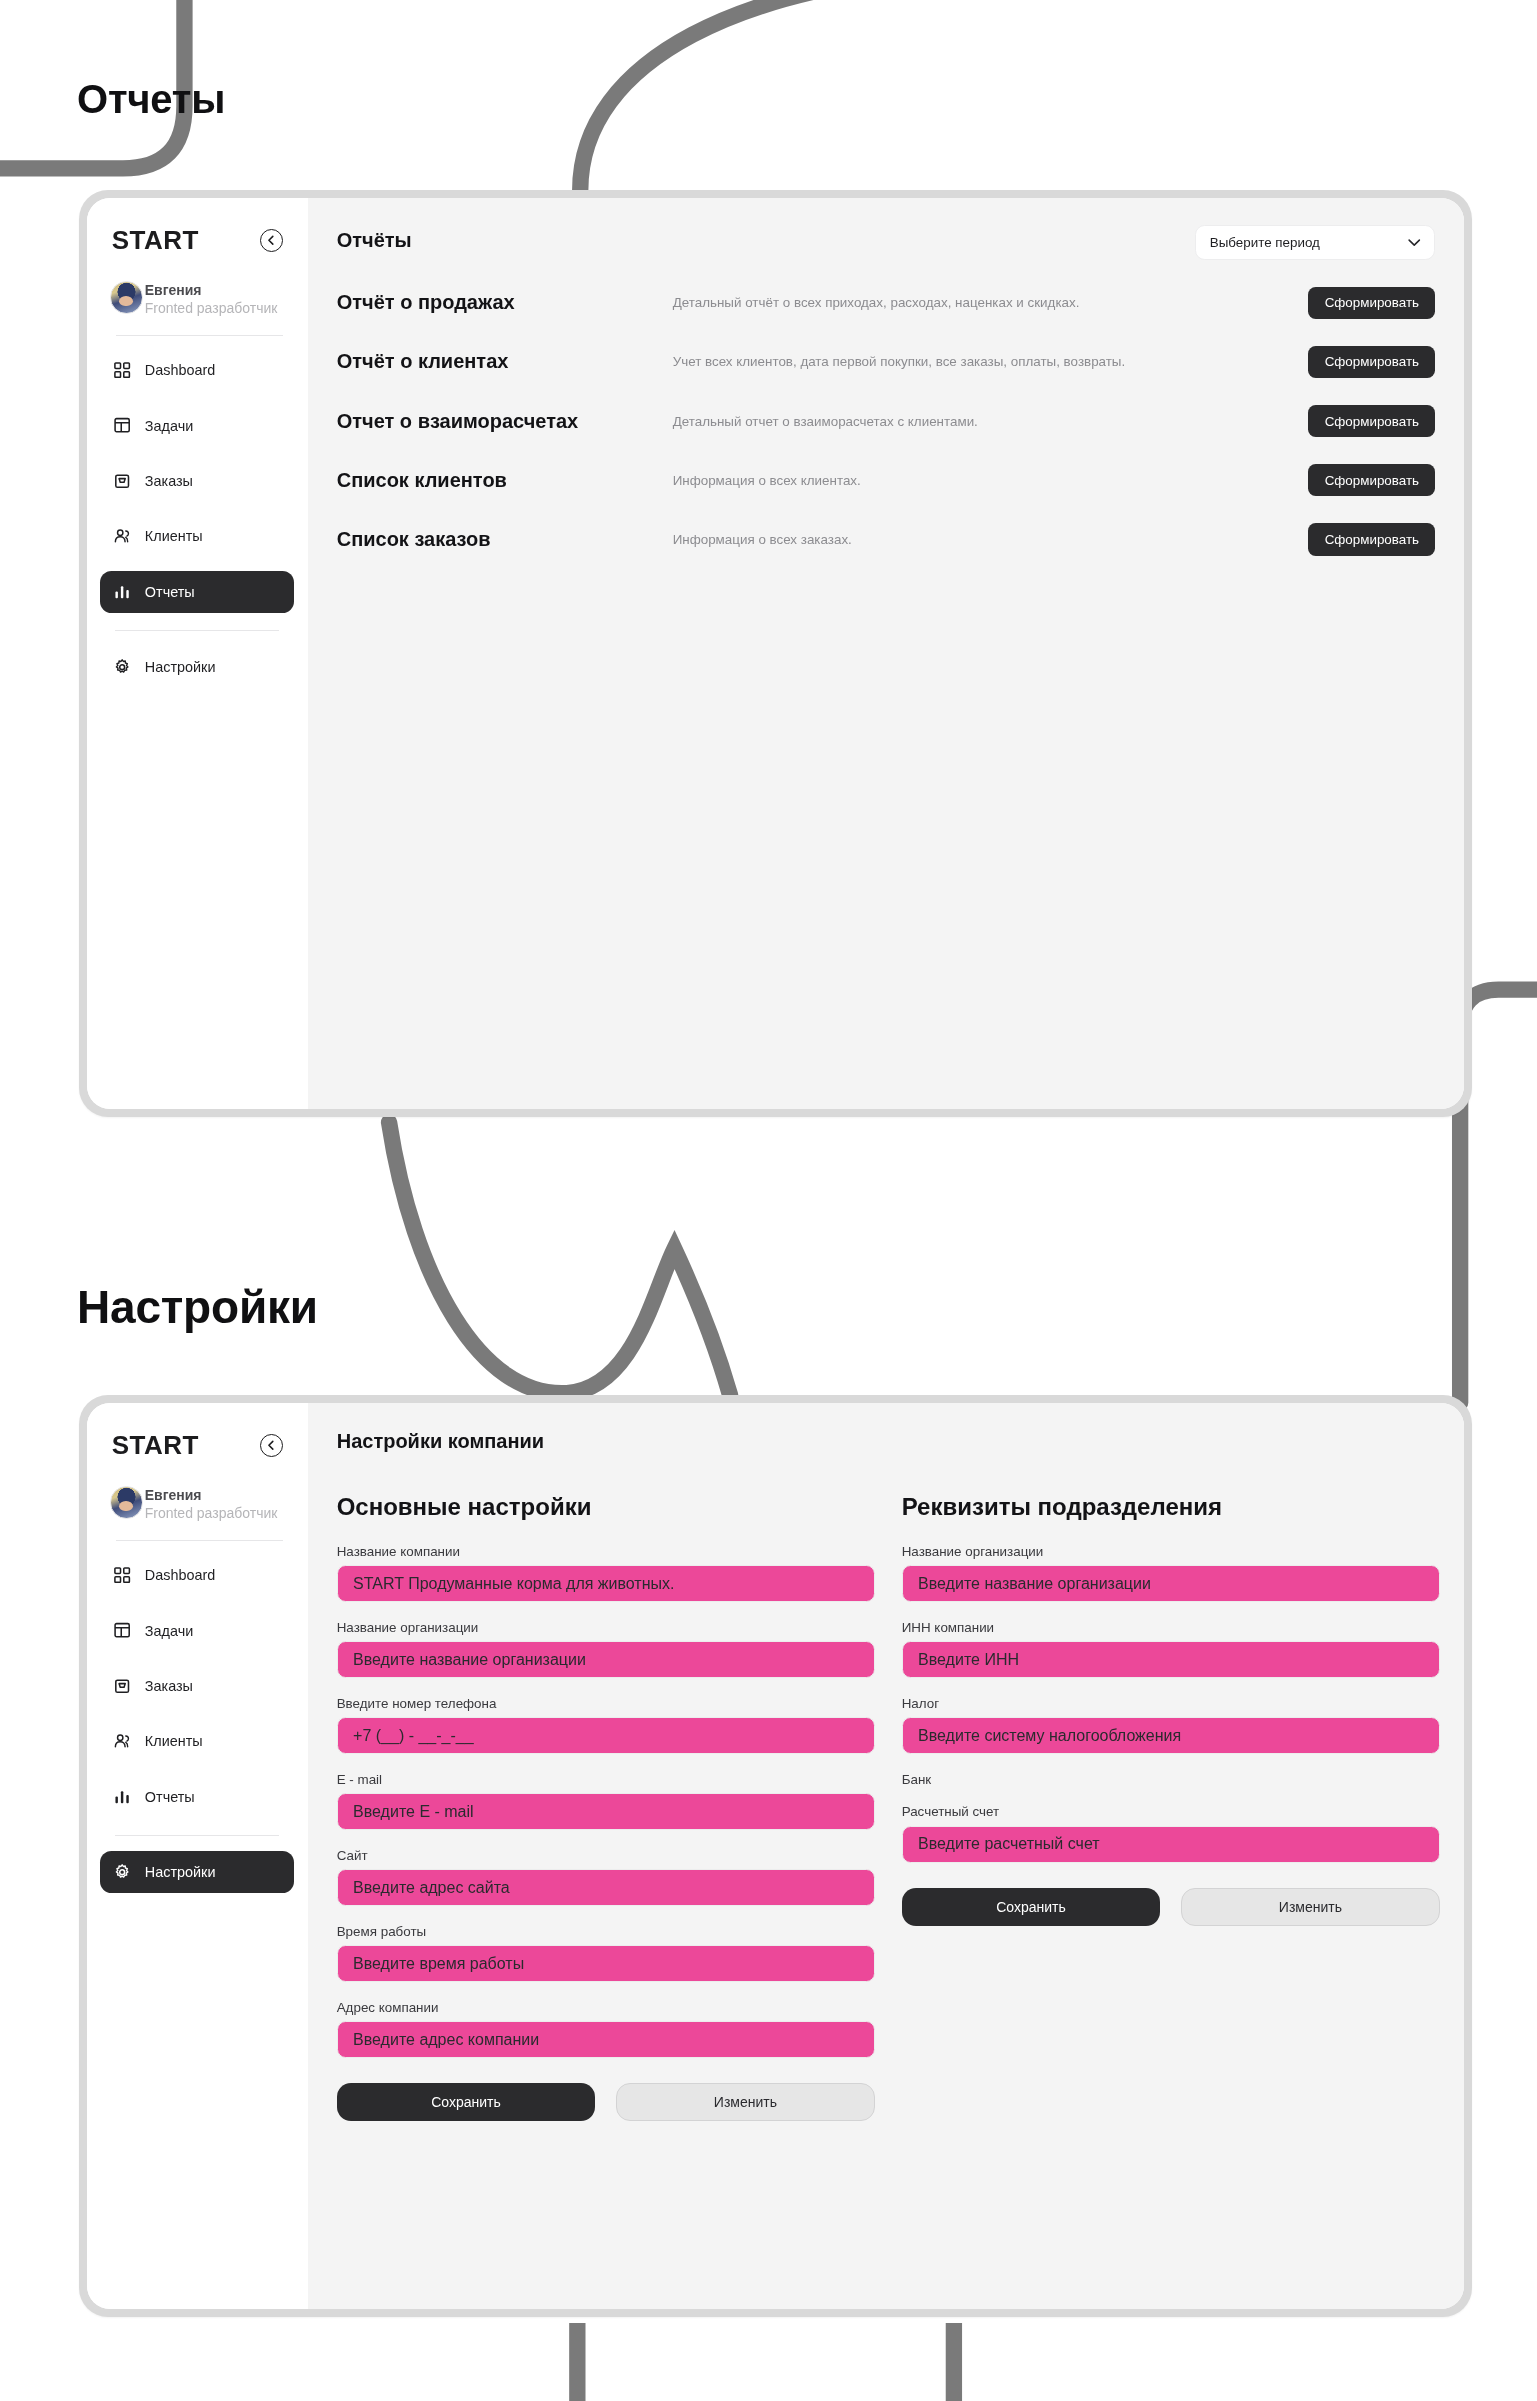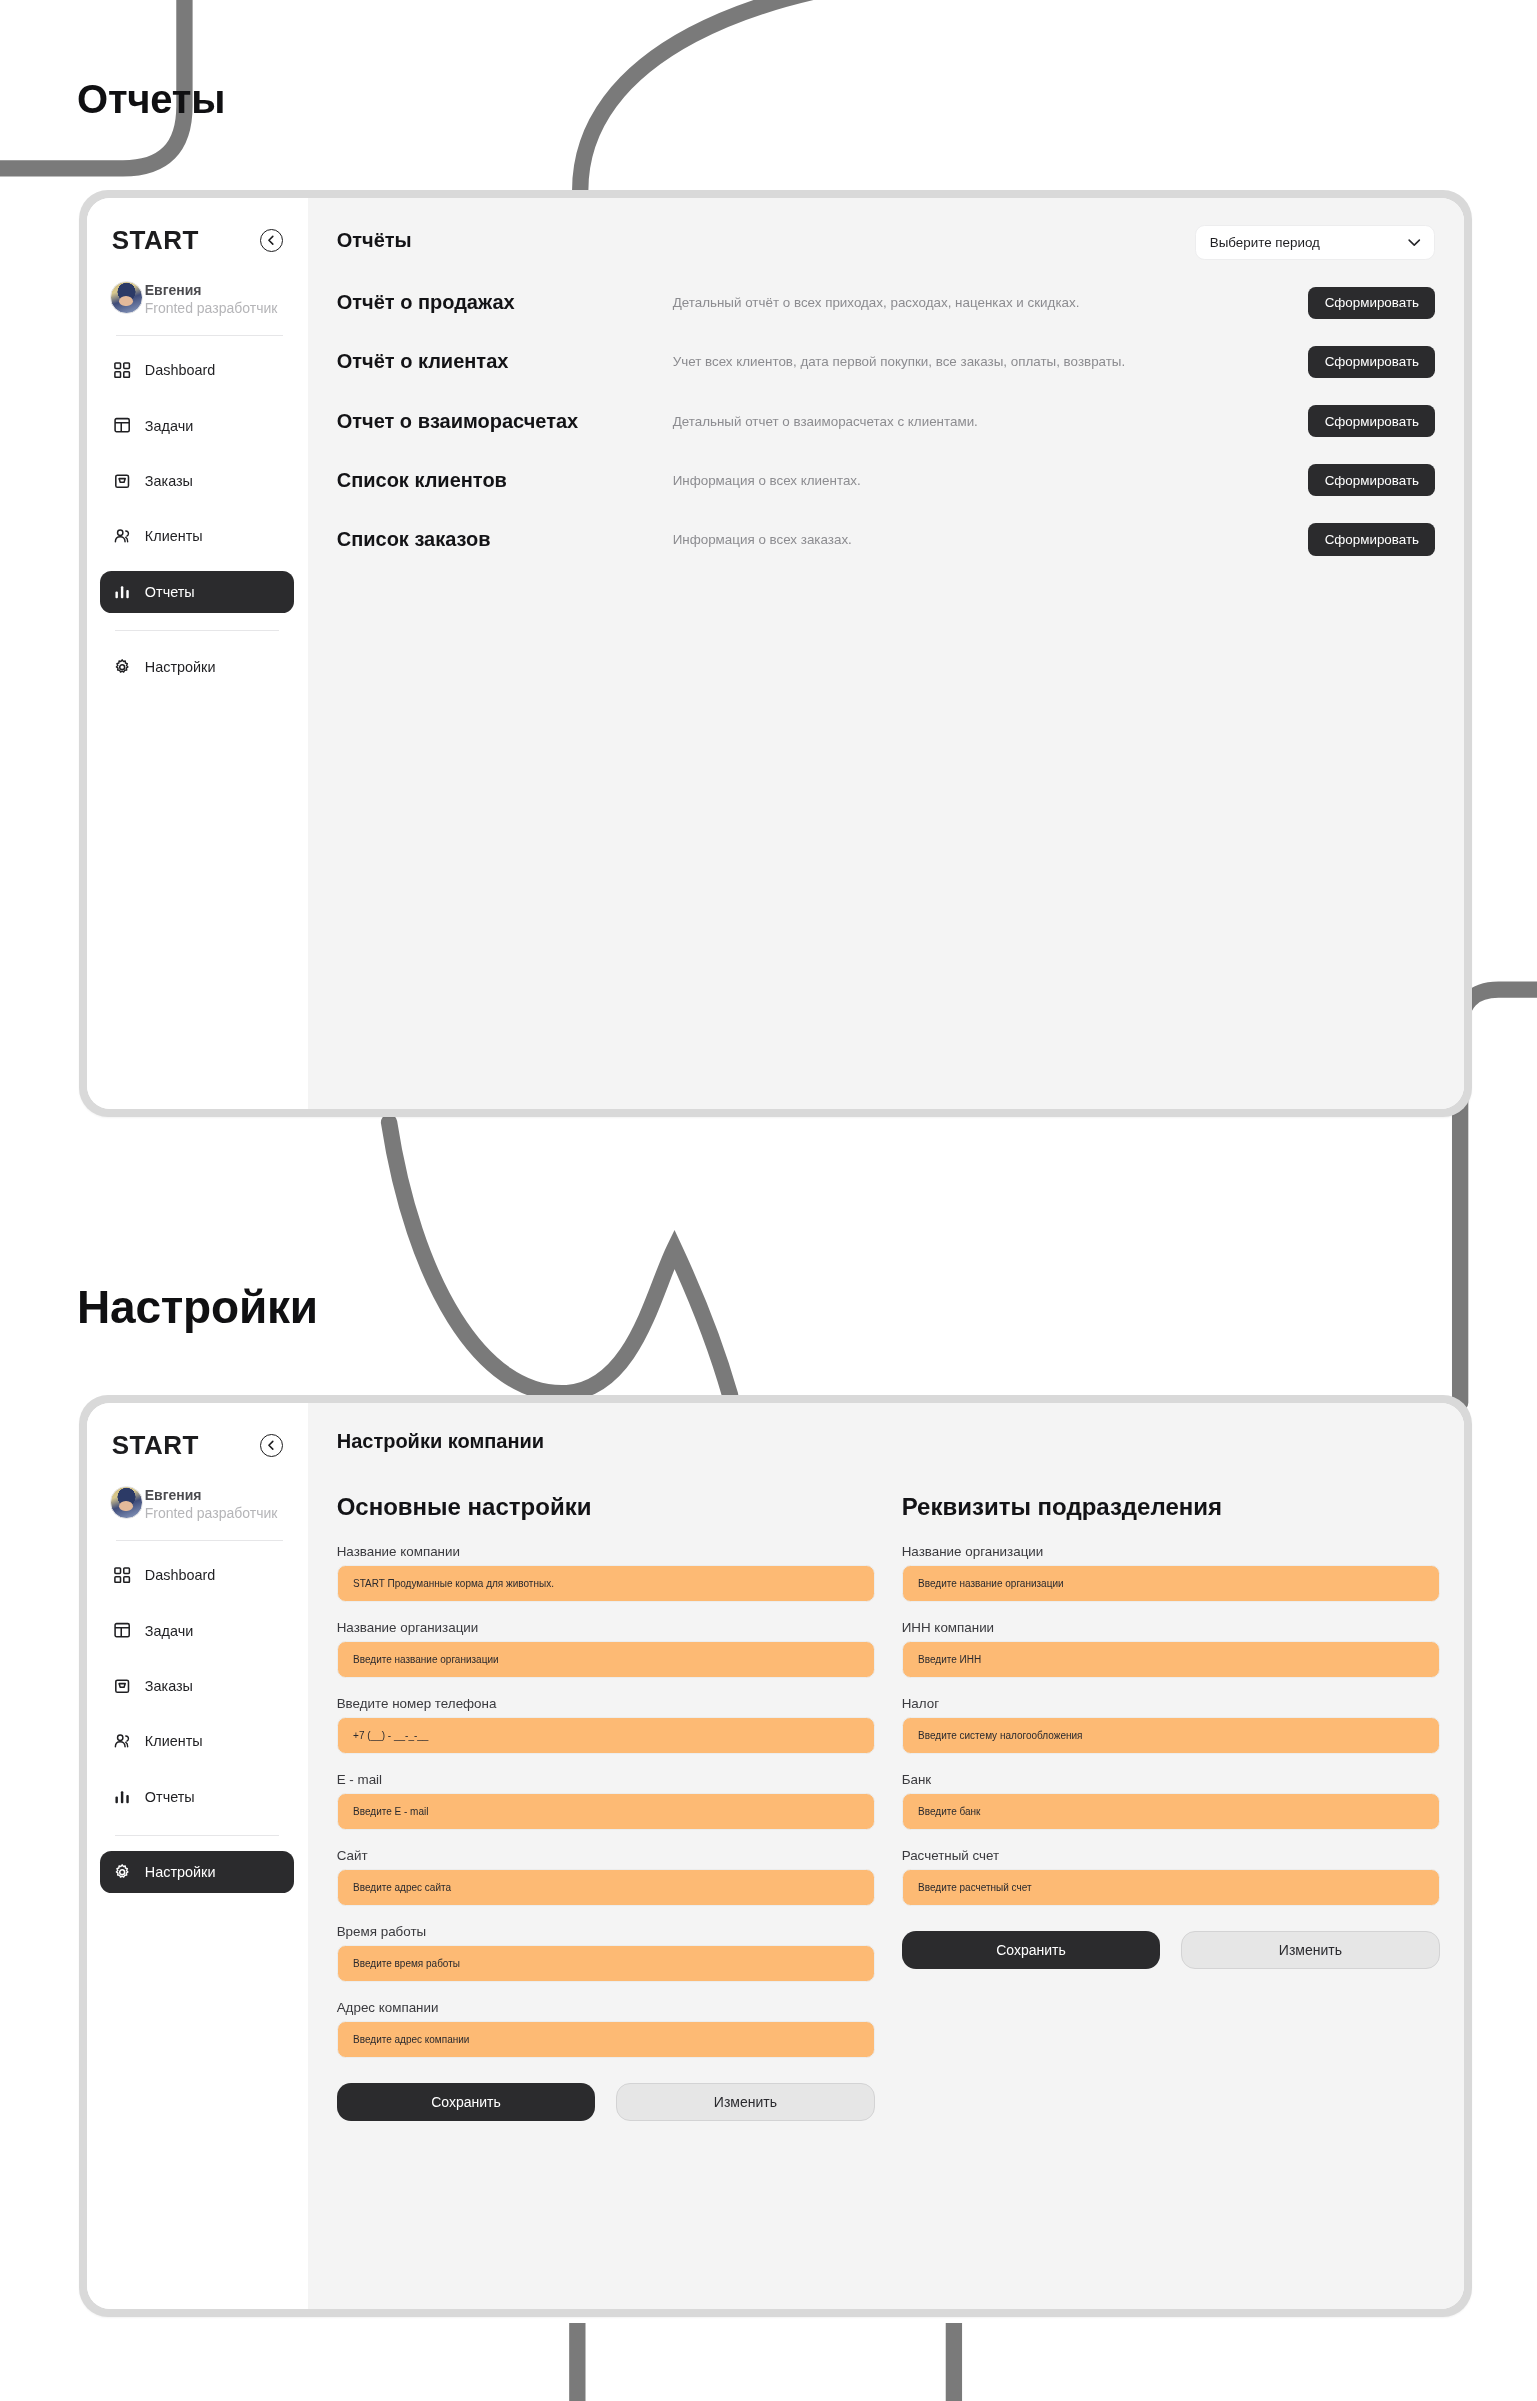--- a/index.html
+++ b/index.html
@@ -128,23 +128,23 @@
 
   
   .settings-title { font-size: 20px; font-weight: 700; color: #131316; }
   .settings-cols { display: flex; gap: 27px; margin-top: 40px; }
   .settings-col { width: 538px; flex: 0 0 538px; }
   .col-heading { font-size: 24px; font-weight: 700; color: #131316; margin-bottom: 23px; }
   .field { margin-bottom: 17.3px; }
   .field-label { font-size: 13.4px; color: #3a3a3e; margin-bottom: 6.7px; }
   .field-input {
     width: 100%; height: 37px;
-    background: #fdba74; border: 1px solid #eceded;
+    background: #ec4899; border: 1px solid #eceded;
     border-radius: 8.6px; padding: 0 15.4px;
-    font-size: 10px; font-family: inherit; color: #2a2a2e;
+    font-size: 16px; font-family: inherit; color: #2a2a2e;
   }
   .field-input::placeholder { color: #2a2a2e; opacity: 1; }
   .btn-row { display: flex; gap: 21px; margin-top: 25px; }
   .btn-save, .btn-edit {
     width: 259px; height: 38px;
     border-radius: 14px; font-size: 14px; font-family: inherit;
     cursor: pointer;
   }
   .btn-save { background: #2b2b2d; color: #ffffff; border: none; }
   .btn-edit { background: #e6e6e6; color: #2a2a2e; border: 1px solid #d3d3d4; }
@@ -458,21 +458,20 @@
               <input class="field-input" placeholder="Введите ИНН" style="">
             </div>
 
             <div class="field">
               <div class="field-label">Налог</div>
               <input class="field-input" placeholder="Введите систему налогообложения" style="">
             </div>
 
             <div class="field">
               <div class="field-label">Банк</div>
-              <input class="field-input" placeholder="Введите банк" style="">
             </div>
 
             <div class="field">
               <div class="field-label">Расчетный счет</div>
               <input class="field-input" placeholder="Введите расчетный счет" style="">
             </div>
 
             <div class="btn-row">
               <button class="btn-save">Сохранить</button>
               <button class="btn-edit">Изменить</button>

